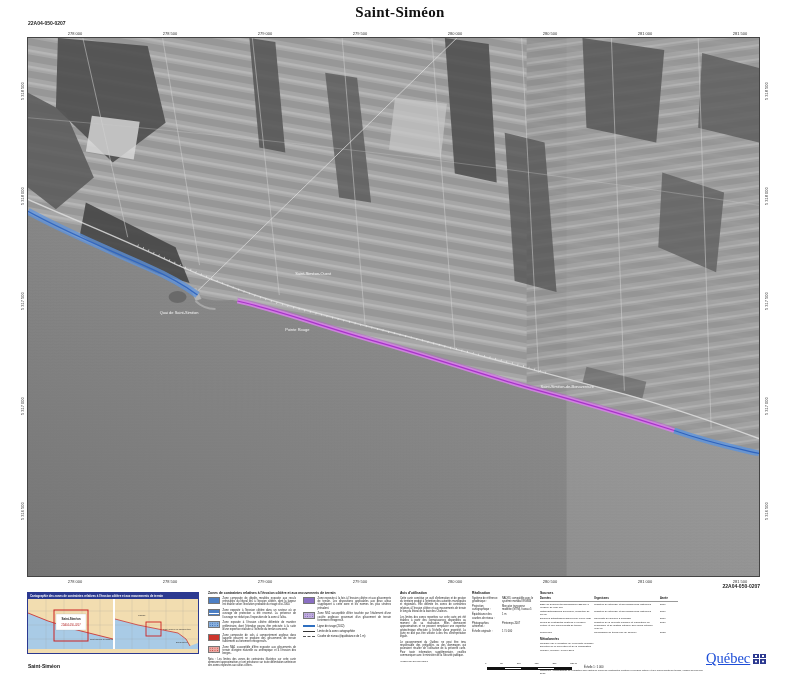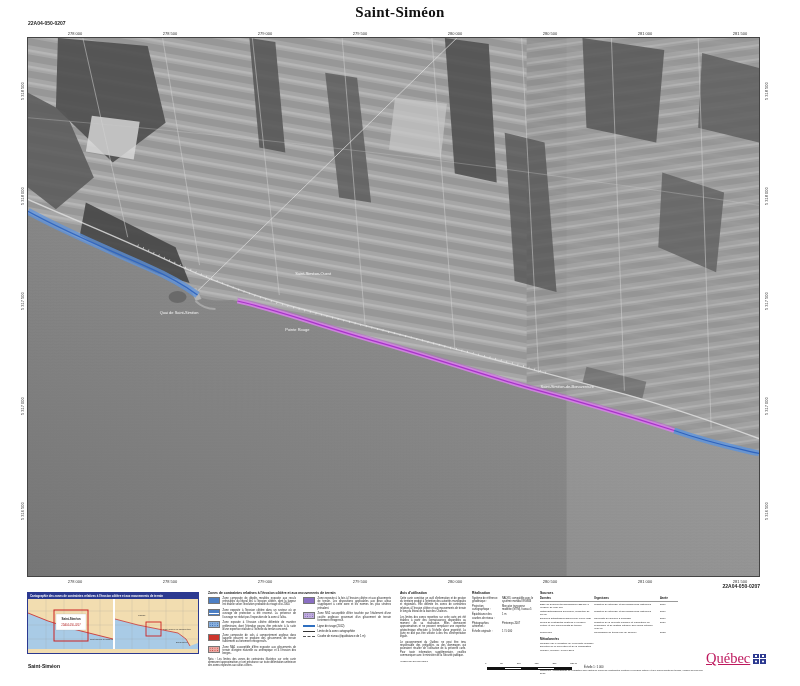--- a/index.html
+++ b/index.html
@@ -55,21 +55,21 @@
   .src-head{display:flex;font-size:2.6px;font-weight:bold;border-bottom:.3px solid #999;padding-bottom:.5px;margin-bottom:1px;}
   .src-row{display:flex;font-size:2.5px;line-height:1.2;margin-bottom:1.2px;color:#222;}
   .c1{width:54px;padding-right:3px;box-sizing:border-box;}
   .c2{width:66px;padding-right:3px;box-sizing:border-box;}
   .c3{width:14px;}
   .credits{margin-top:3px;}
   .credits .t{font-size:3px;font-weight:bold;margin-bottom:1px;}
   .credits div.l{font-size:2.5px;line-height:1.25;color:#222;}
   .footnote{position:absolute;left:540px;top:669px;width:168px;font-size:2.4px;color:#222;}
   .qc-logo{position:absolute;left:706px;top:650px;display:flex;align-items:center;gap:2.5px;}
-  .qc-word{font-family:"Liberation Serif",serif;font-size:14.5px;color:#be185d;text-decoration:underline;}
+  .qc-word{font-family:"Liberation Serif",serif;font-size:14.5px;color:#1d4ed8;text-decoration:underline;}
   .qc-flag{width:13px;height:10px;display:grid;grid-template-columns:1fr 1fr;grid-template-rows:1fr 1fr;gap:1px;}
   .qc-flag span{background:#2b3990;background-image:radial-gradient(#fff 28%,transparent 32%);background-size:100% 100%;}
 </style>
 </head>
 <body>
 
 <div class="page">
 
   <div class="title">Saint-Siméon</div>
   <div class="code tl">22A04-050-0207</div>

